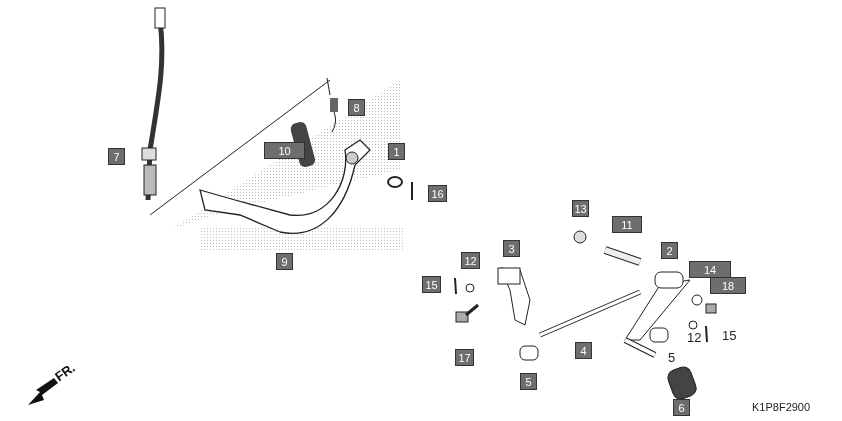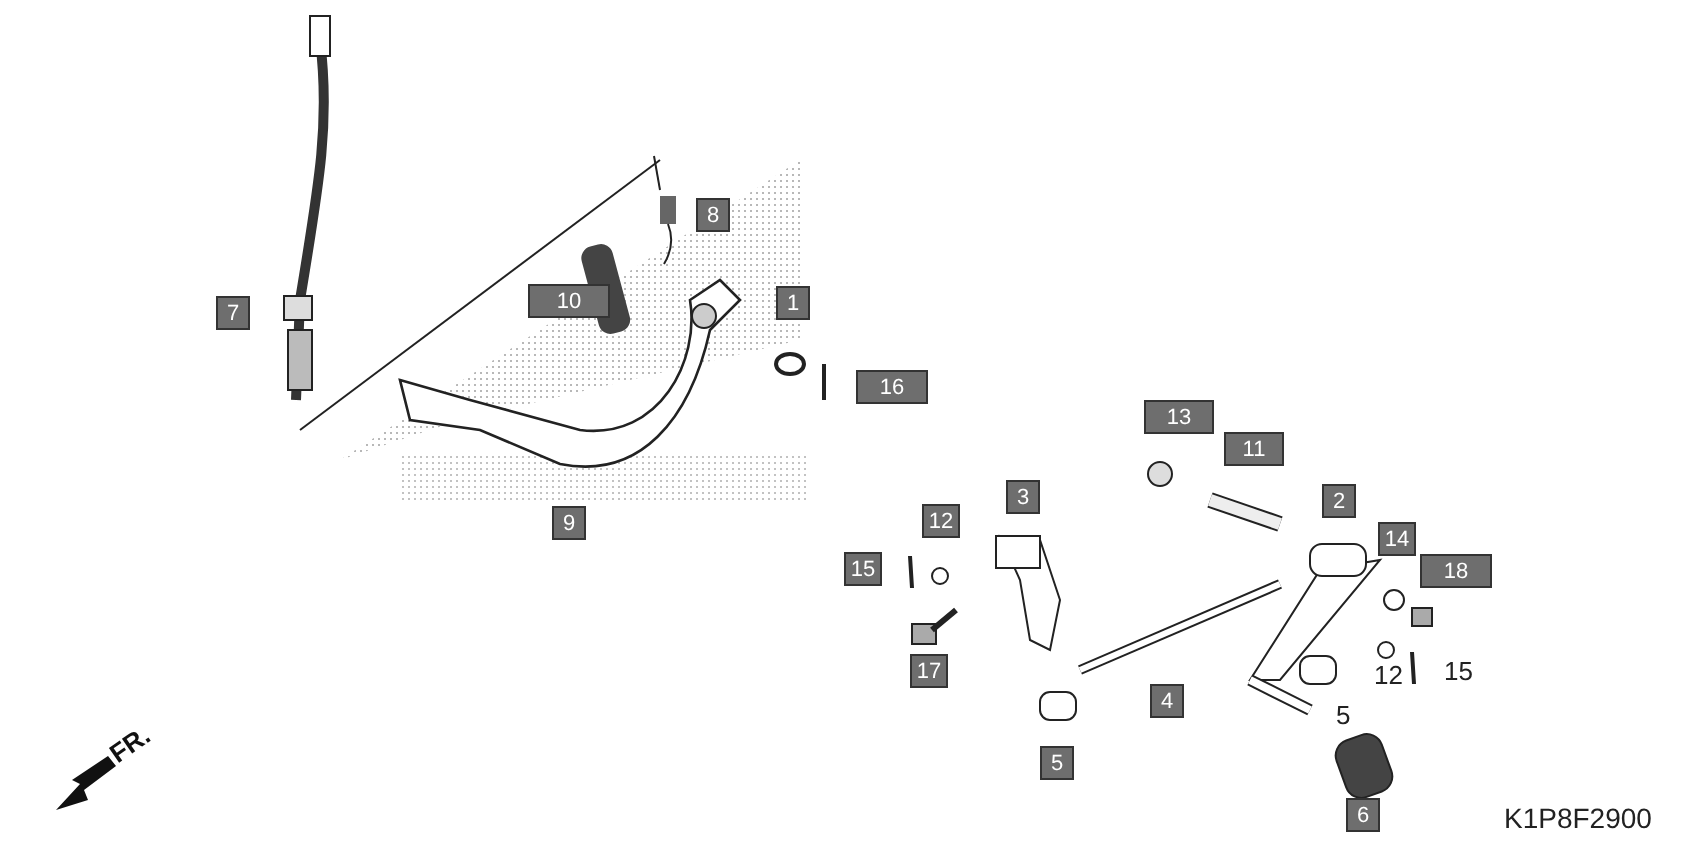--- a/index.html
+++ b/index.html
@@ -1,21 +1,21 @@
 <!DOCTYPE html>
 <html><head>
 <meta charset="utf-8">
 <style>
   html,body{margin:0;padding:0;background:#fff;}
   #canvas{position:relative;width:842px;height:421px;overflow:hidden;background:#fff;font-family:"Liberation Sans",sans-serif;}
   svg.art{position:absolute;left:0;top:0;}
   .callout{position:absolute;width:17px;height:17px;background:#6e6e6e;border:1px solid #333;color:#fff;font-size:11px;line-height:17px;text-align:center;box-sizing:border-box;}
   .plain{position:absolute;font-size:13px;color:#222;}
   .fr-text{position:absolute;left:52px;top:372px;font-weight:bold;font-size:13px;transform:rotate(-35deg);transform-origin:left top;color:#111;}
-  .code{position:absolute;left:752px;top:401px;font-size:14px;color:#222;}
+  .code{position:absolute;left:752px;top:401px;font-size:11px;color:#222;}
 </style>
 </head>
 <body>
 
 <div id="canvas">
   <svg class="art" width="842" height="421">
     <defs>
       <pattern id="dots" width="3" height="3" patternUnits="userSpaceOnUse">
         <rect width="1" height="1" fill="#9a9a9a"></rect>
       </pattern>
@@ -84,23 +84,23 @@
   <div class="callout" style="left:503px;top:240px">3</div>
   <div class="callout" style="left:575px;top:342px">4</div>
   <div class="callout" style="left:520px;top:373px">5</div>
   <div class="callout" style="left:673px;top:399px">6</div>
   <div class="callout" style="left:108px;top:148px">7</div>
   <div class="callout" style="left:348px;top:99px">8</div>
   <div class="callout" style="left:276px;top:253px">9</div>
   <div class="callout" style="left:264px;top:142px;width:41px">10</div>
   <div class="callout" style="left:612px;top:216px;width:30px">11</div>
   <div class="callout" style="left:461px;top:252px;width:19px">12</div>
-  <div class="callout" style="left:572px;top:200px;width:35px">13</div>
-  <div class="callout" style="left:689px;top:261px;width:19px">14</div>
+  <div class="callout" style="left:572px;top:200px;width:17px">13</div>
+  <div class="callout" style="left:689px;top:261px;width:42px">14</div>
   <div class="callout" style="left:422px;top:276px;width:19px">15</div>
-  <div class="callout" style="left:428px;top:185px;width:36px">16</div>
-  <div class="callout" style="left:455px;top:327px;width:19px">17</div>
+  <div class="callout" style="left:428px;top:185px;width:19px">16</div>
+  <div class="callout" style="left:455px;top:349px;width:19px">17</div>
   <div class="callout" style="left:710px;top:277px;width:36px">18</div>
 
   <div class="plain" style="left:668px;top:350px">5</div>
   <div class="plain" style="left:687px;top:330px">12</div>
   <div class="plain" style="left:722px;top:328px">15</div>
 </div>
 
 </body></html>

